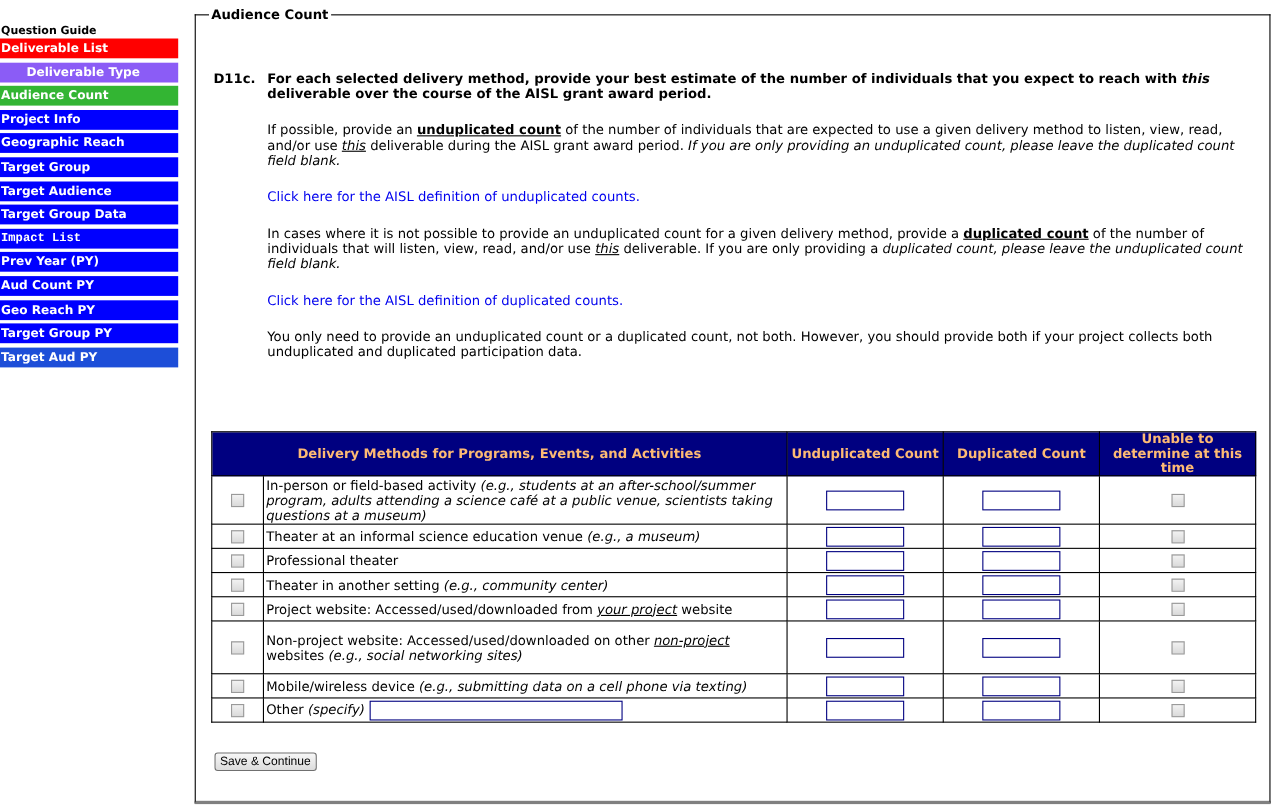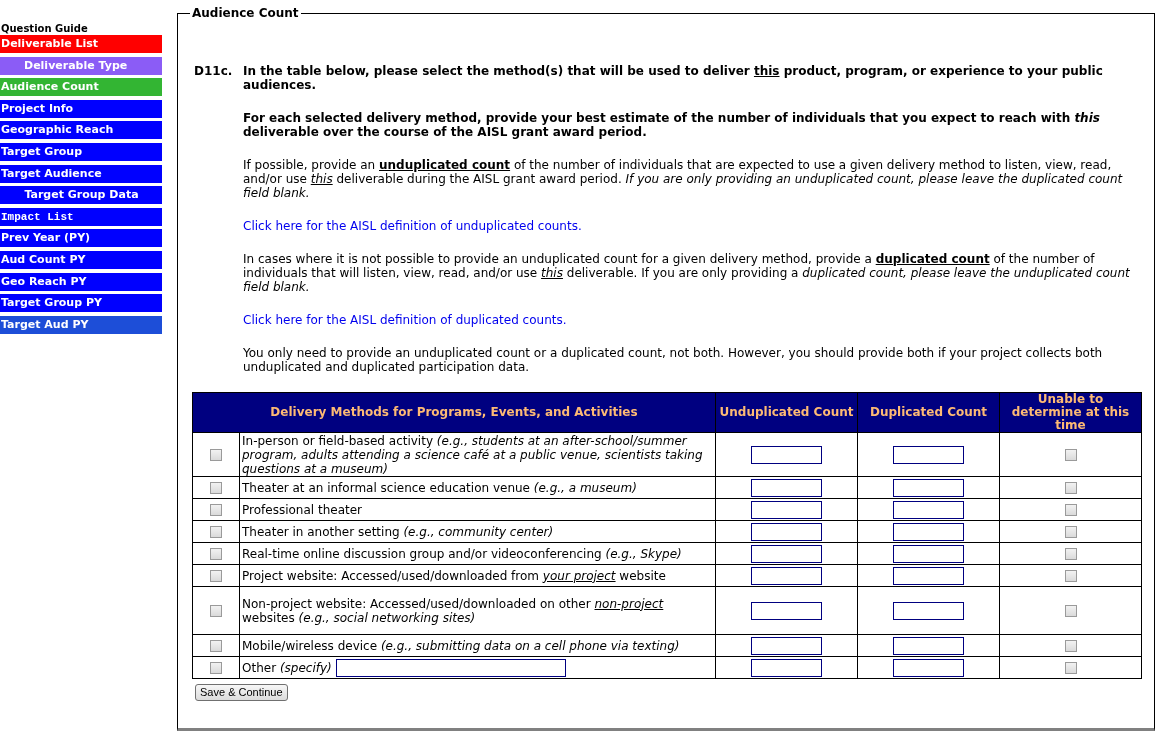--- a/index.html
+++ b/index.html
@@ -41,36 +41,35 @@
 <div id="sidebar">
   <div class="guide-title">Question Guide</div>
   <div id="nav">
       <div class="nav-item" style="background: rgb(255, 0, 0);">Deliverable List</div>
       <div class="nav-item" style="background: #8b5cf6; padding-left: 24px;">Deliverable Type</div>
       <div class="nav-item" style="background: rgb(51, 181, 51);">Audience Count</div>
       <div class="nav-item" style="background: rgb(0, 0, 255);">Project Info</div>
       <div class="nav-item" style="background: rgb(0, 0, 255);">Geographic Reach</div>
       <div class="nav-item" style="background: rgb(0, 0, 255);">Target Group</div>
       <div class="nav-item" style="background: rgb(0, 0, 255);">Target Audience</div>
-      <div class="nav-item" style="background: rgb(0, 0, 255); text-align: center;">Target Group Data</div>
+      <div class="nav-item" style="background: rgb(0, 0, 255);">Target Group Data</div>
       <div class="nav-item" style="background: rgb(0, 0, 255); font-family: Liberation Mono, monospace;">Impact List</div>
       <div class="nav-item" style="background: rgb(0, 0, 255);">Prev Year (PY)</div>
       <div class="nav-item" style="background: rgb(0, 0, 255);">Aud Count PY</div>
       <div class="nav-item" style="background: rgb(0, 0, 255);">Geo Reach PY</div>
       <div class="nav-item" style="background: rgb(0, 0, 255);">Target Group PY</div>
       <div class="nav-item" style="background: #1d4ed8;">Target Aud PY</div>
     </div>
 </div>
 
 <div id="panel">
   <span class="legend">Audience Count</span>
   <div class="q">
     <span class="qnum">D11c.</span>
     <div class="qbody">
-      <p class="para bold"><span>In the table below, please select the method(s) that will be used to deliver </span><span class="u">this</span><span> product, program, or experience to your public audiences.</span></p>
       <p class="para bold"><span>For each selected delivery method, provide your best estimate of the number of individuals that you expect to reach with </span><i>this</i><span> deliverable over the course of the AISL grant award period.</span></p>
       <p class="para"><span>If possible, provide an </span><b class="u">unduplicated count</b><span> of the number of individuals that are expected to use a given delivery method to listen, view, read, and/or use </span><i class="u">this</i><span> deliverable during the AISL grant award period. </span><i>If you are only providing an unduplicated count, please leave the duplicated count field blank.</i></p>
       <p class="para"><a class="link">Click here for the AISL definition of unduplicated counts.</a></p>
       <p class="para"><span>In cases where it is not possible to provide an unduplicated count for a given delivery method, provide a </span><b class="u">duplicated count</b><span> of the number of individuals that will listen, view, read, and/or use </span><i class="u">this</i><span> deliverable. If you are only providing a </span><i>duplicated count, please leave the unduplicated count field blank.</i></p>
       <p class="para"><a class="link">Click here for the AISL definition of duplicated counts.</a></p>
       <p class="para">You only need to provide an unduplicated count or a duplicated count, not both. However, you should provide both if your project collects both unduplicated and duplicated participation data.</p>
     </div>
   </div>
 
   <table class="methods">
@@ -106,27 +105,20 @@
         </tr>
         <tr style="height: 22px;">
           <td class="cb"><span class="box"></span></td>
           <td><span>Theater in another setting </span><i>(e.g., community center)</i></td>
           <td class="num"><span class="txt"></span></td>
           <td class="num"><span class="txt"></span></td>
           <td class="una"><span class="box"></span></td>
         </tr>
         <tr style="height: 22px;">
           <td class="cb"><span class="box"></span></td>
-          <td><span>Real-time online discussion group and/or videoconferencing </span><i>(e.g., Skype)</i></td>
-          <td class="num"><span class="txt"></span></td>
-          <td class="num"><span class="txt"></span></td>
-          <td class="una"><span class="box"></span></td>
-        </tr>
-        <tr style="height: 22px;">
-          <td class="cb"><span class="box"></span></td>
           <td><span>Project website: Accessed/used/downloaded from </span><i class="u">your project</i><span> website</span></td>
           <td class="num"><span class="txt"></span></td>
           <td class="num"><span class="txt"></span></td>
           <td class="una"><span class="box"></span></td>
         </tr>
         <tr style="height: 48px;">
           <td class="cb"><span class="box"></span></td>
           <td><span>Non-project website: Accessed/used/downloaded on other </span><i class="u">non-project</i><span> websites </span><i>(e.g., social networking sites)</i></td>
           <td class="num"><span class="txt"></span></td>
           <td class="num"><span class="txt"></span></td>

